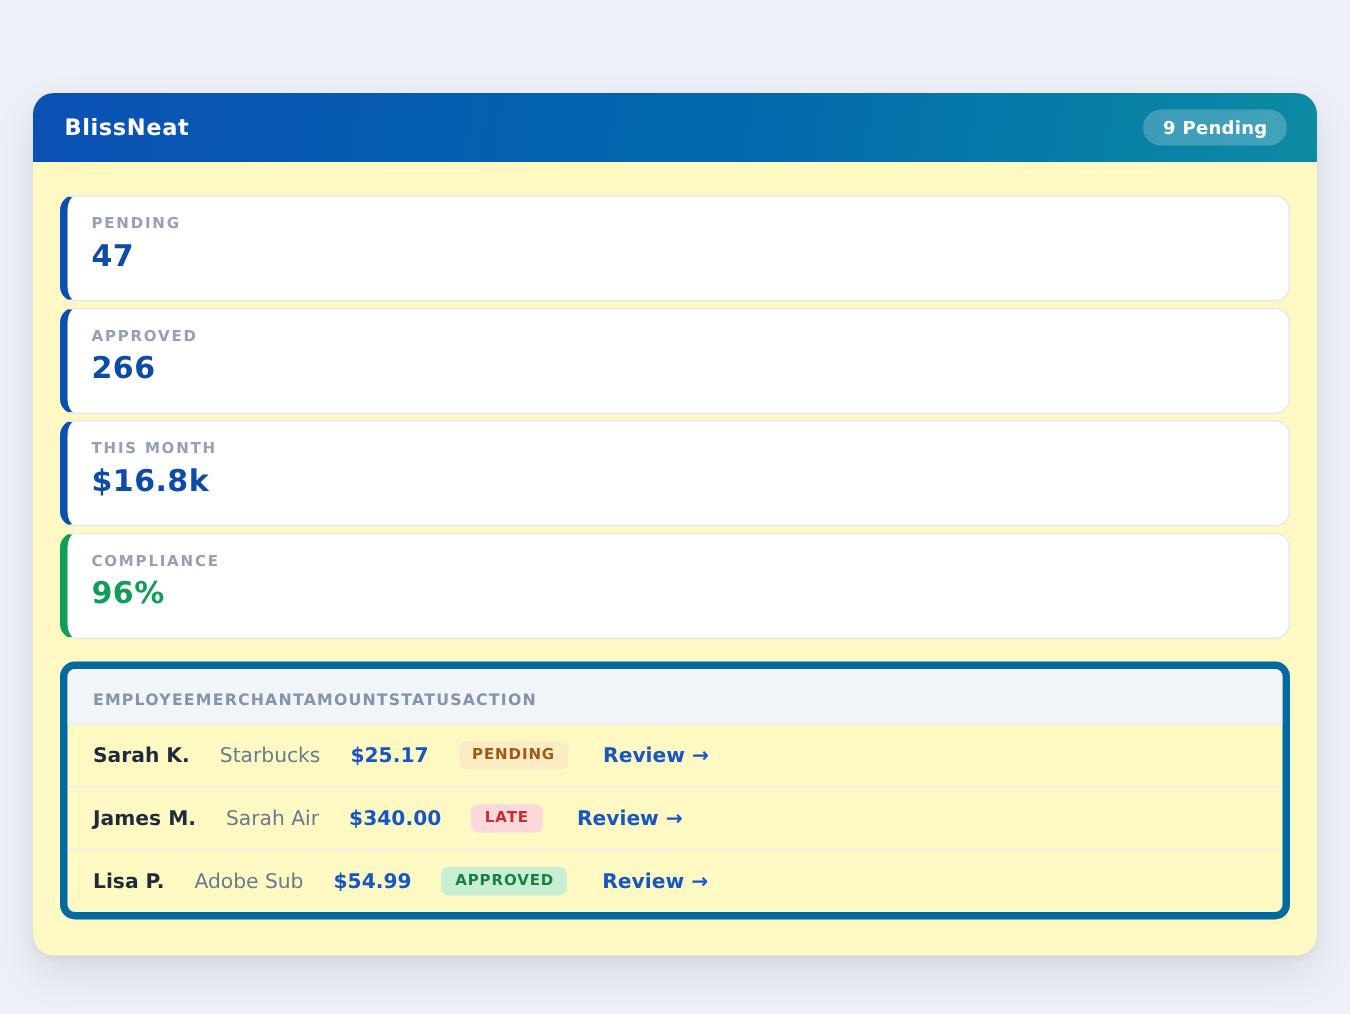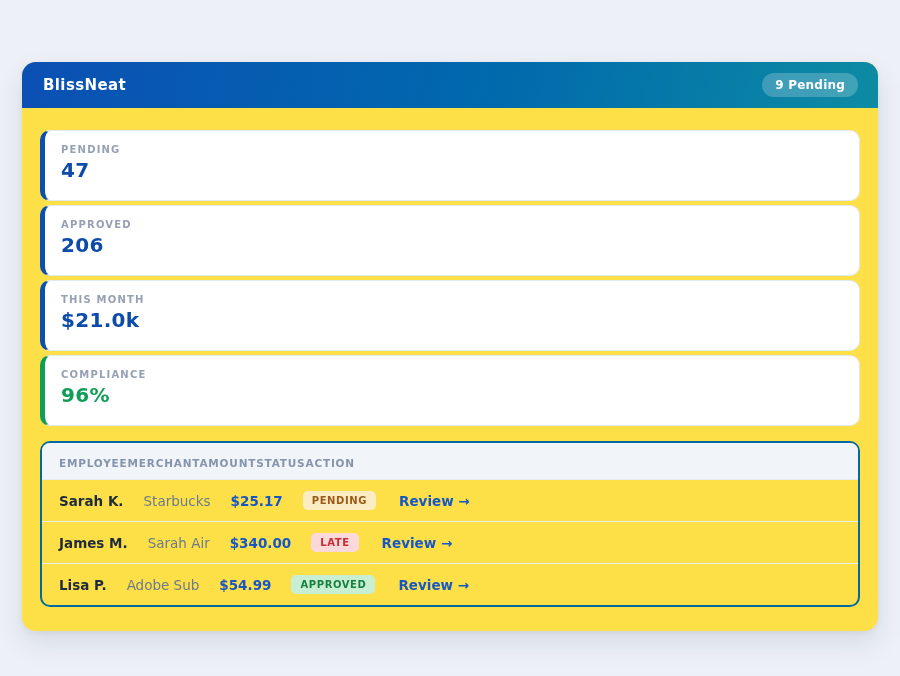--- a/index.html
+++ b/index.html
@@ -8,21 +8,21 @@
     font-family: "DejaVu Sans", "Liberation Sans", sans-serif;
     background: #edf1f7;
     position: relative;
     overflow: hidden;
   }
   .panel {
     position: absolute;
     left: 22px; top: 62px;
     width: 856px;
     border-radius: 14px;
-    background: #fde047;
+    background: #fef9c3;
     box-shadow: 0 12px 28px rgba(15, 23, 42, 0.10), 0 2px 6px rgba(15,23,42,0.05);
   }
   .app-header {
     height: 46px;
     border-radius: 14px 14px 0 0;
     background: linear-gradient(100deg, #0b50b4 0%, #0069ad 55%, #0d8ba3 100%);
     display: flex;
     align-items: center;
     justify-content: space-between;
     padding: 0 20px 0 21px;
@@ -62,21 +62,21 @@
   .stat-value {
     margin-top: 3px;
     font-size: 20px;
     font-weight: bold;
     color: #0d4ba8;
     letter-spacing: 0.3px;
   }
   .stat-card.green .stat-value { color: #0f9d58; }
   .expense-table {
     margin-top: 15px;
-    border: 2px solid #0369a1;
+    border: 5px solid #0369a1;
     border-radius: 10px;
     overflow: hidden;
   }
   .table-head {
     background: #f1f5f9;
     padding: 9px 17px 8px 17px;
     border-bottom: 1px solid #e7ecf2;
   }
   .th {
     display: inline;
@@ -126,26 +126,26 @@
 
   <div class="content">
 
     <div class="stat-card">
       <div class="stat-label">PENDING</div>
       <div class="stat-value">47</div>
     </div>
 
     <div class="stat-card">
       <div class="stat-label">APPROVED</div>
-      <div class="stat-value">206</div>
+      <div class="stat-value">266</div>
     </div>
 
     <div class="stat-card">
       <div class="stat-label">THIS MONTH</div>
-      <div class="stat-value">$21.0k</div>
+      <div class="stat-value">$16.8k</div>
     </div>
 
     <div class="stat-card green">
       <div class="stat-label">COMPLIANCE</div>
       <div class="stat-value">96%</div>
     </div>
 
     <div class="expense-table">
 
       <div class="table-head">

